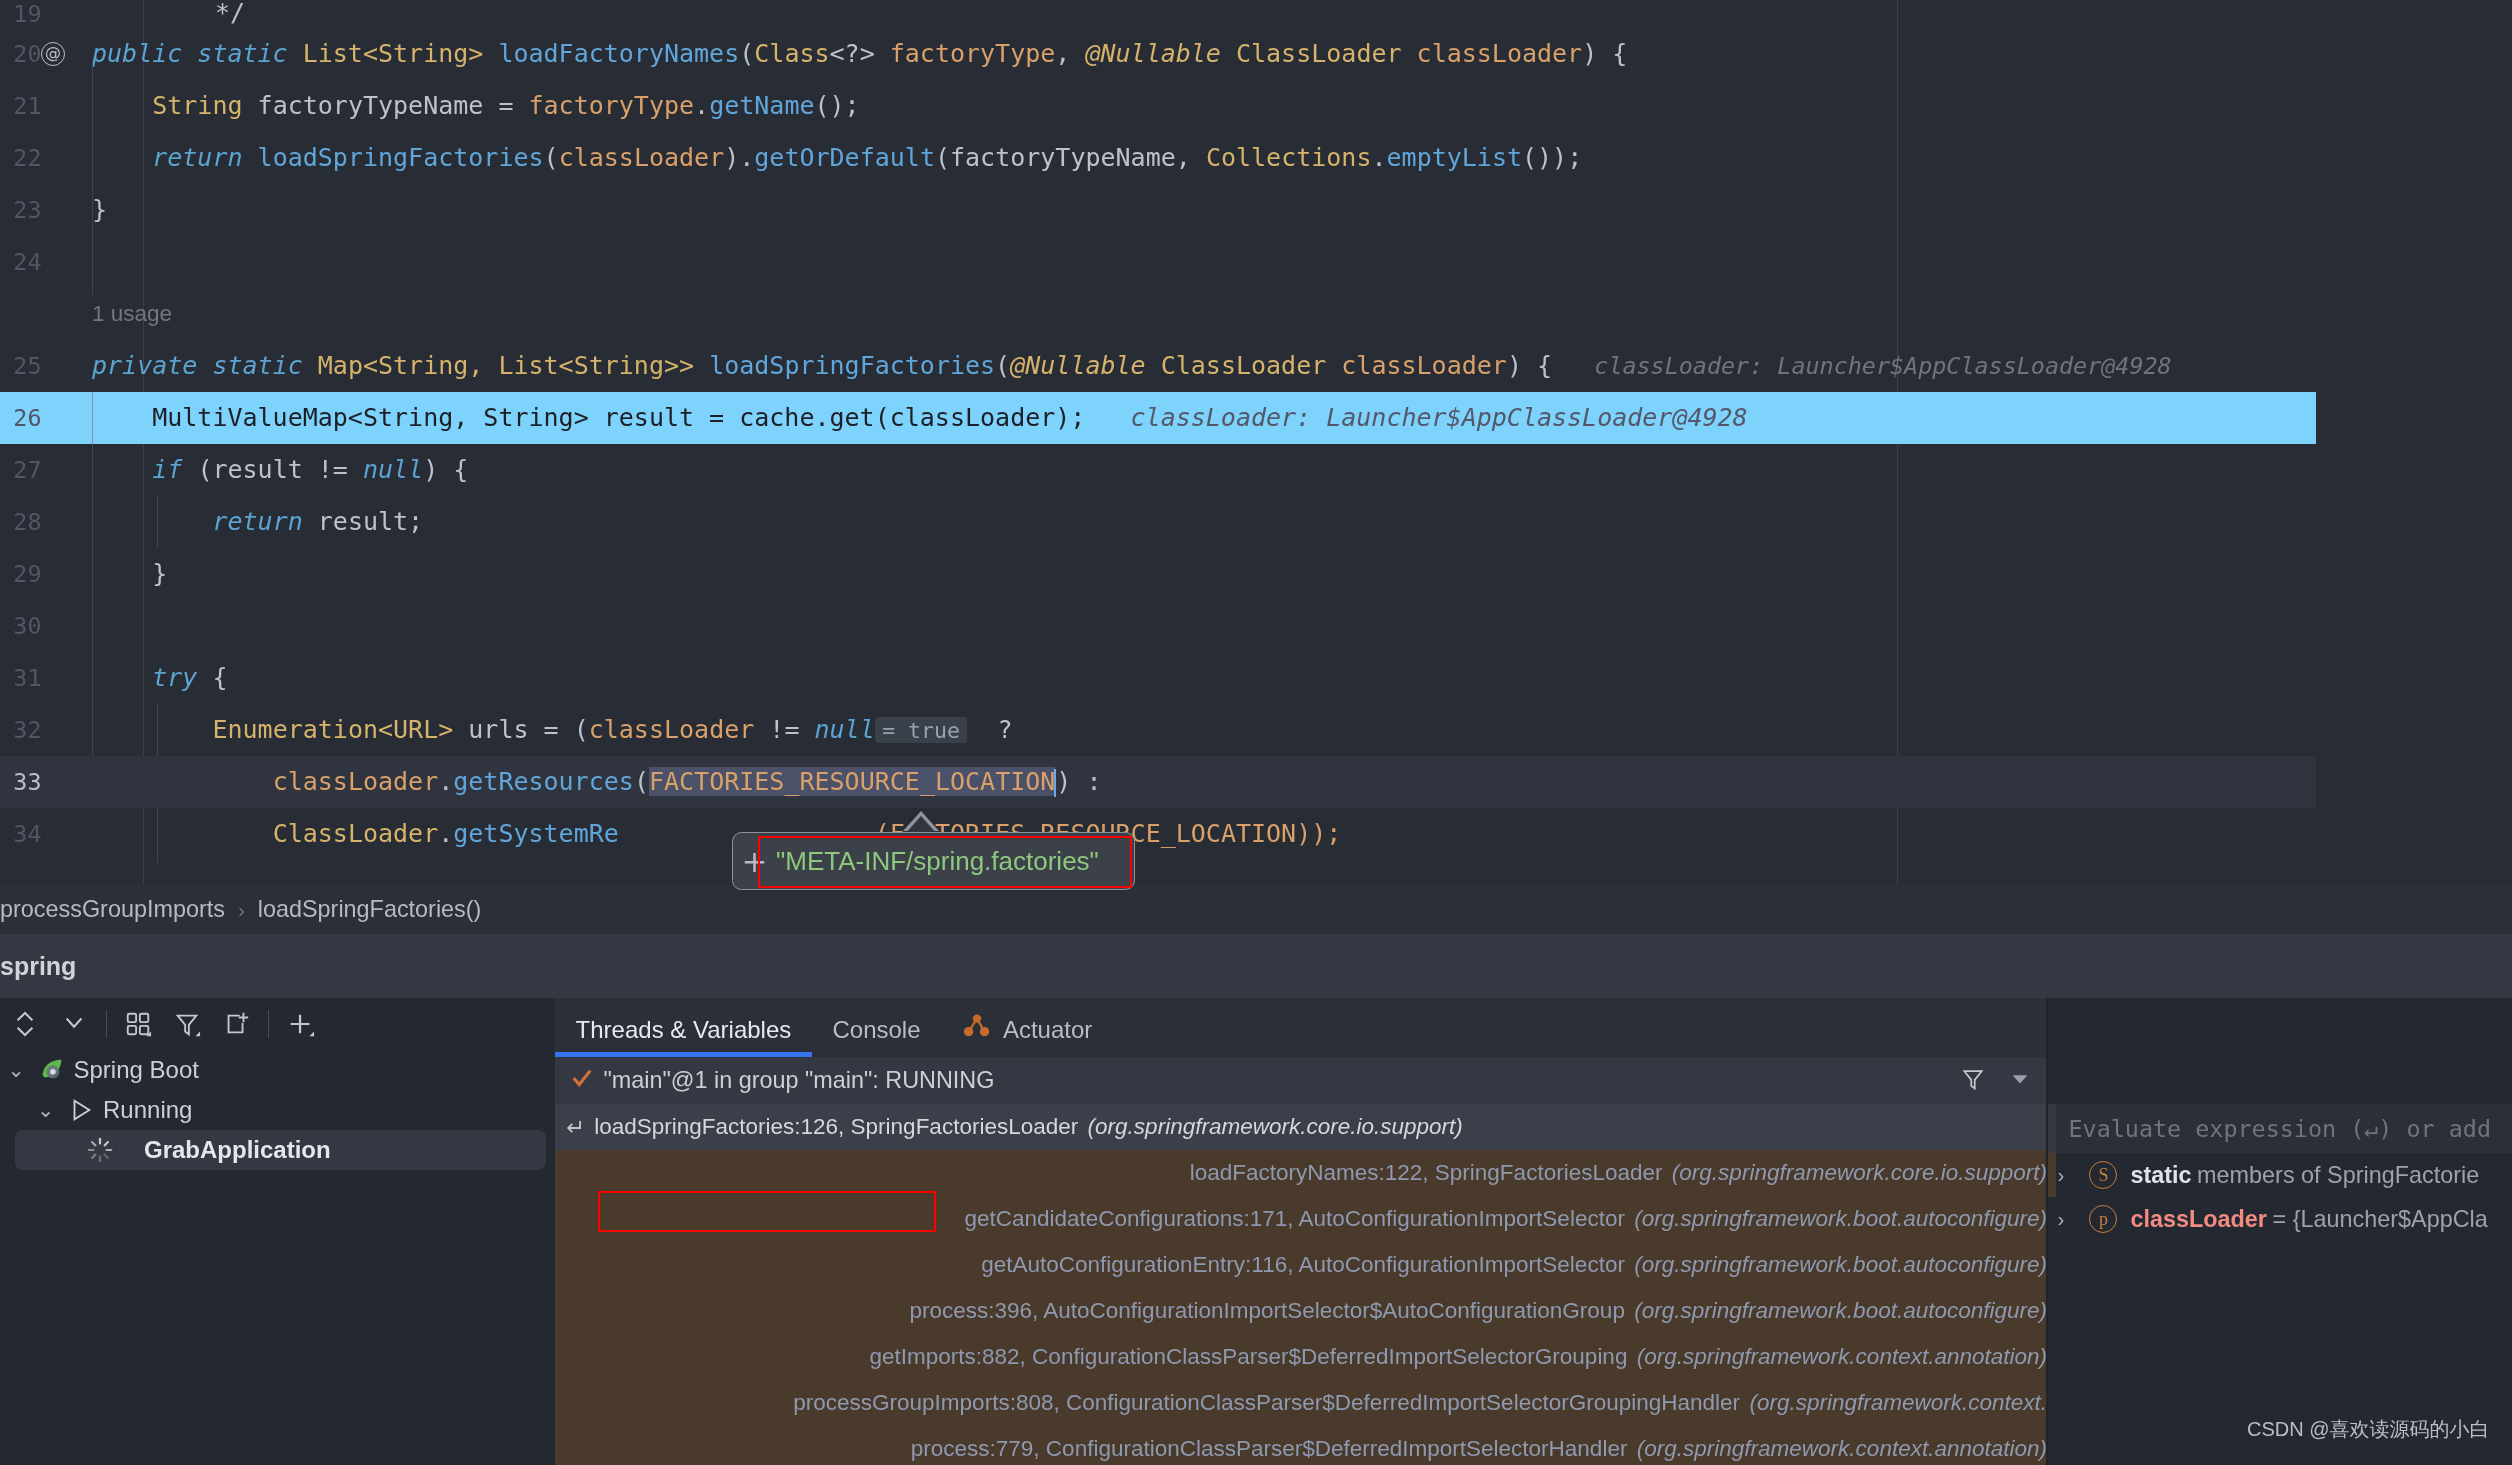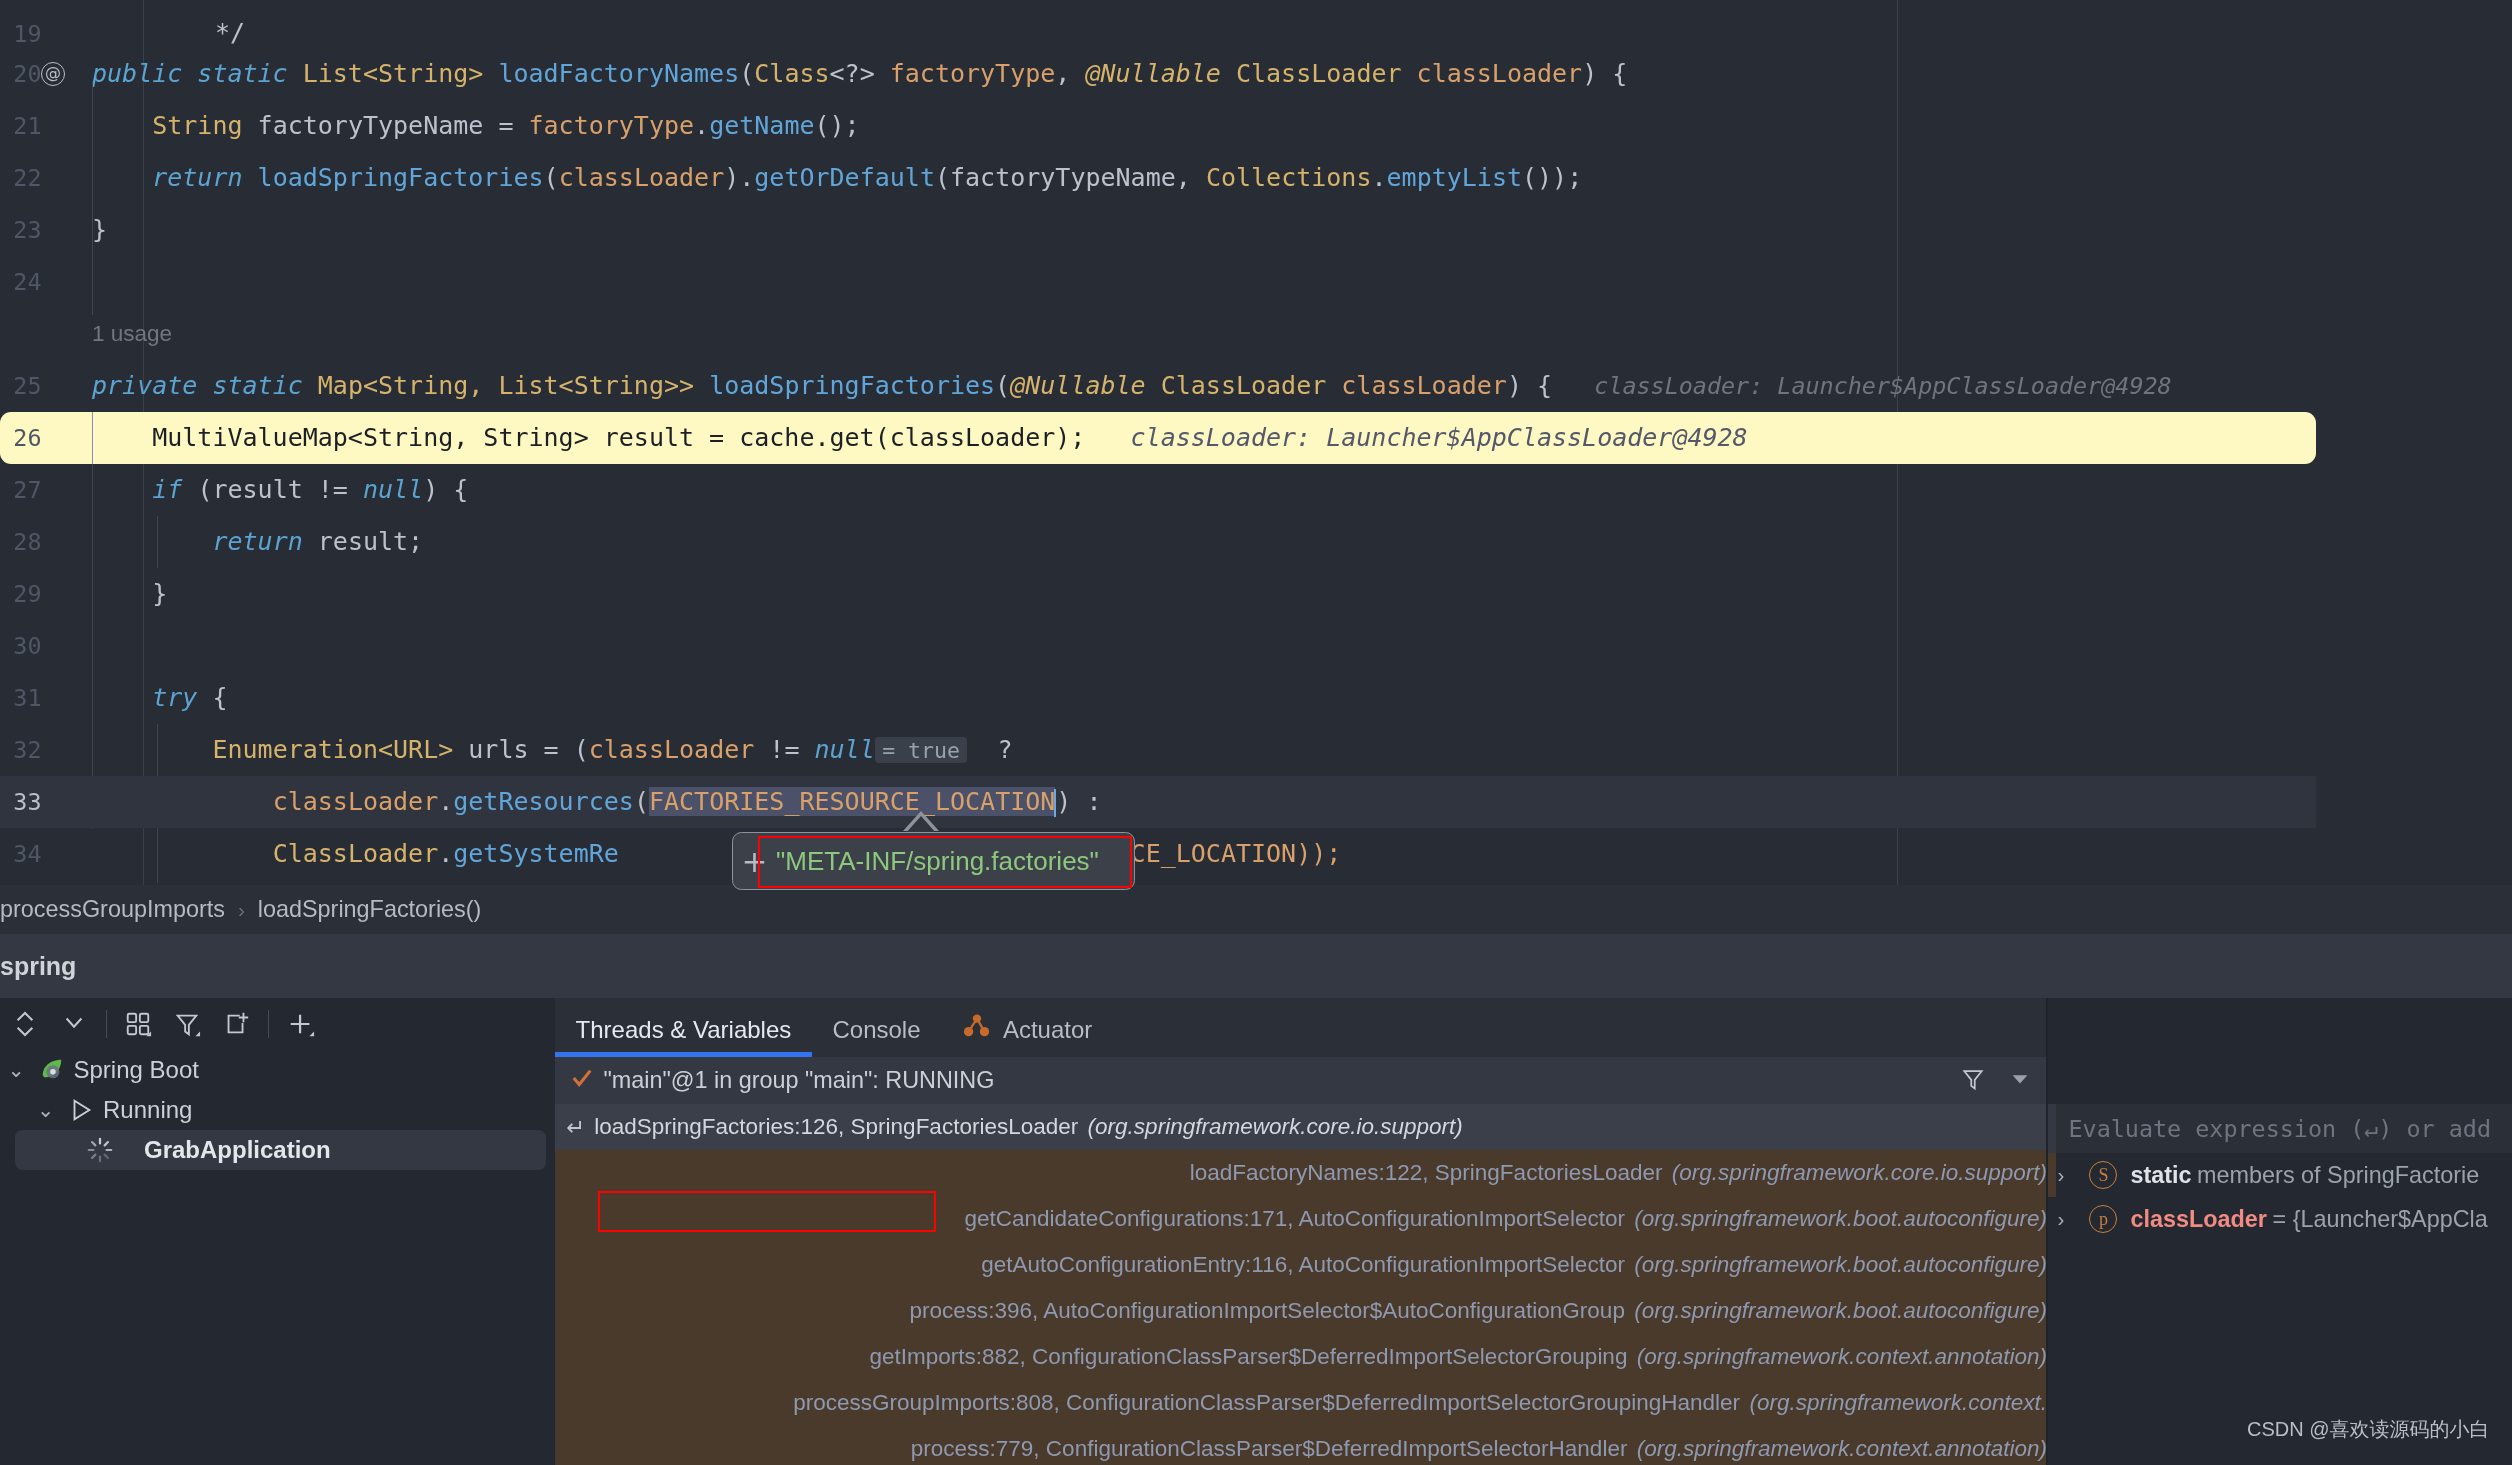--- a/index.html
+++ b/index.html
@@ -22,32 +22,31 @@
   }
   .gutter-sep {
     position: absolute; left: 143px; top: 0; width: 0.9px; height: 885px;
     background: #3a3f4b;
   }
   .code-area {
     position: absolute; left: 0; top: 0; width: 2316px; height: 885px;
     font-family: "DejaVu Sans Mono", monospace;
     font-size: 25px;
     line-height: 52px;
-    margin-top: 20px;
   }
   .cline {
     position: relative; height: 52px; white-space: pre;
     display: flex; align-items: center;
   }
   .lnum {
     position: absolute; left: -22.5px; width: 64px; text-align: right;
     color: #4f5666; font-family: "DejaVu Sans Mono", monospace; font-size: 23.4px;
   }
   .ctext { position: absolute; left: 92px; }
-  .cline.exec { background: #fef9c3; border-radius: 11px; }
+  .cline.exec { background: #7dd3fc; }
   .cline.exec .lnum { color: #4f5666; }
   .cline.caret { background: #2f343e; }
   .fold-at {
     position: absolute; left: 41px; top: 50%; transform: translateY(-50%);
     width: 24px; height: 24px; border: 1.9px solid #b9bec9; border-radius: 50%;
     color: #b9bec9; font-size: 16px; line-height: 20.6px; text-align: center;
     font-family: "DejaVu Sans", sans-serif;
   }
   .indent-guide {
     position: absolute; width: 0.9px; background: #3f4550;

